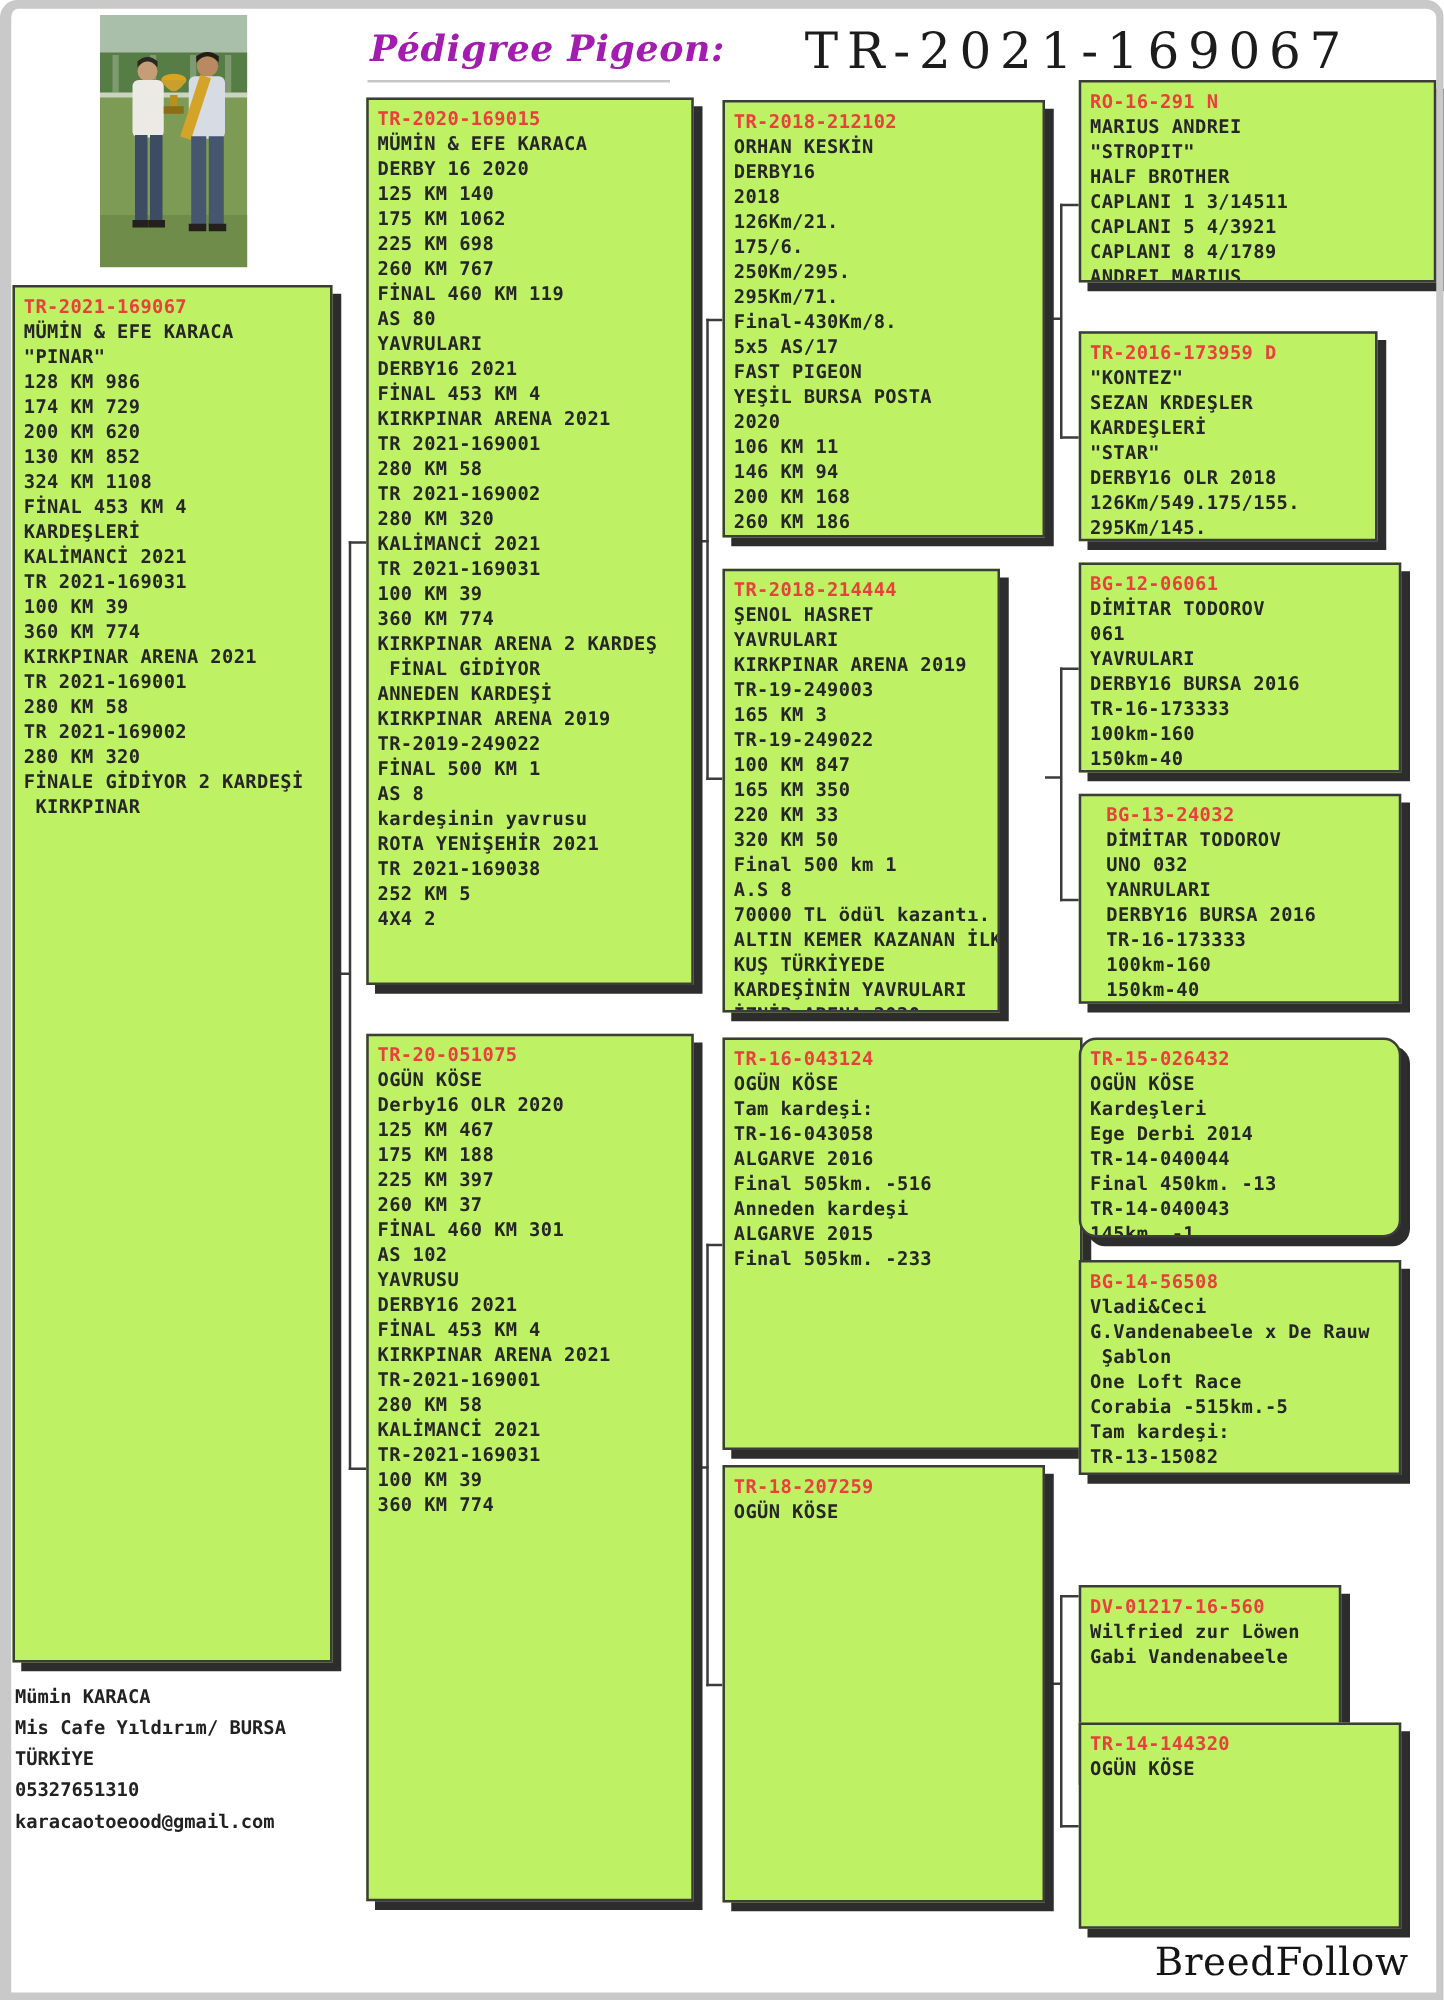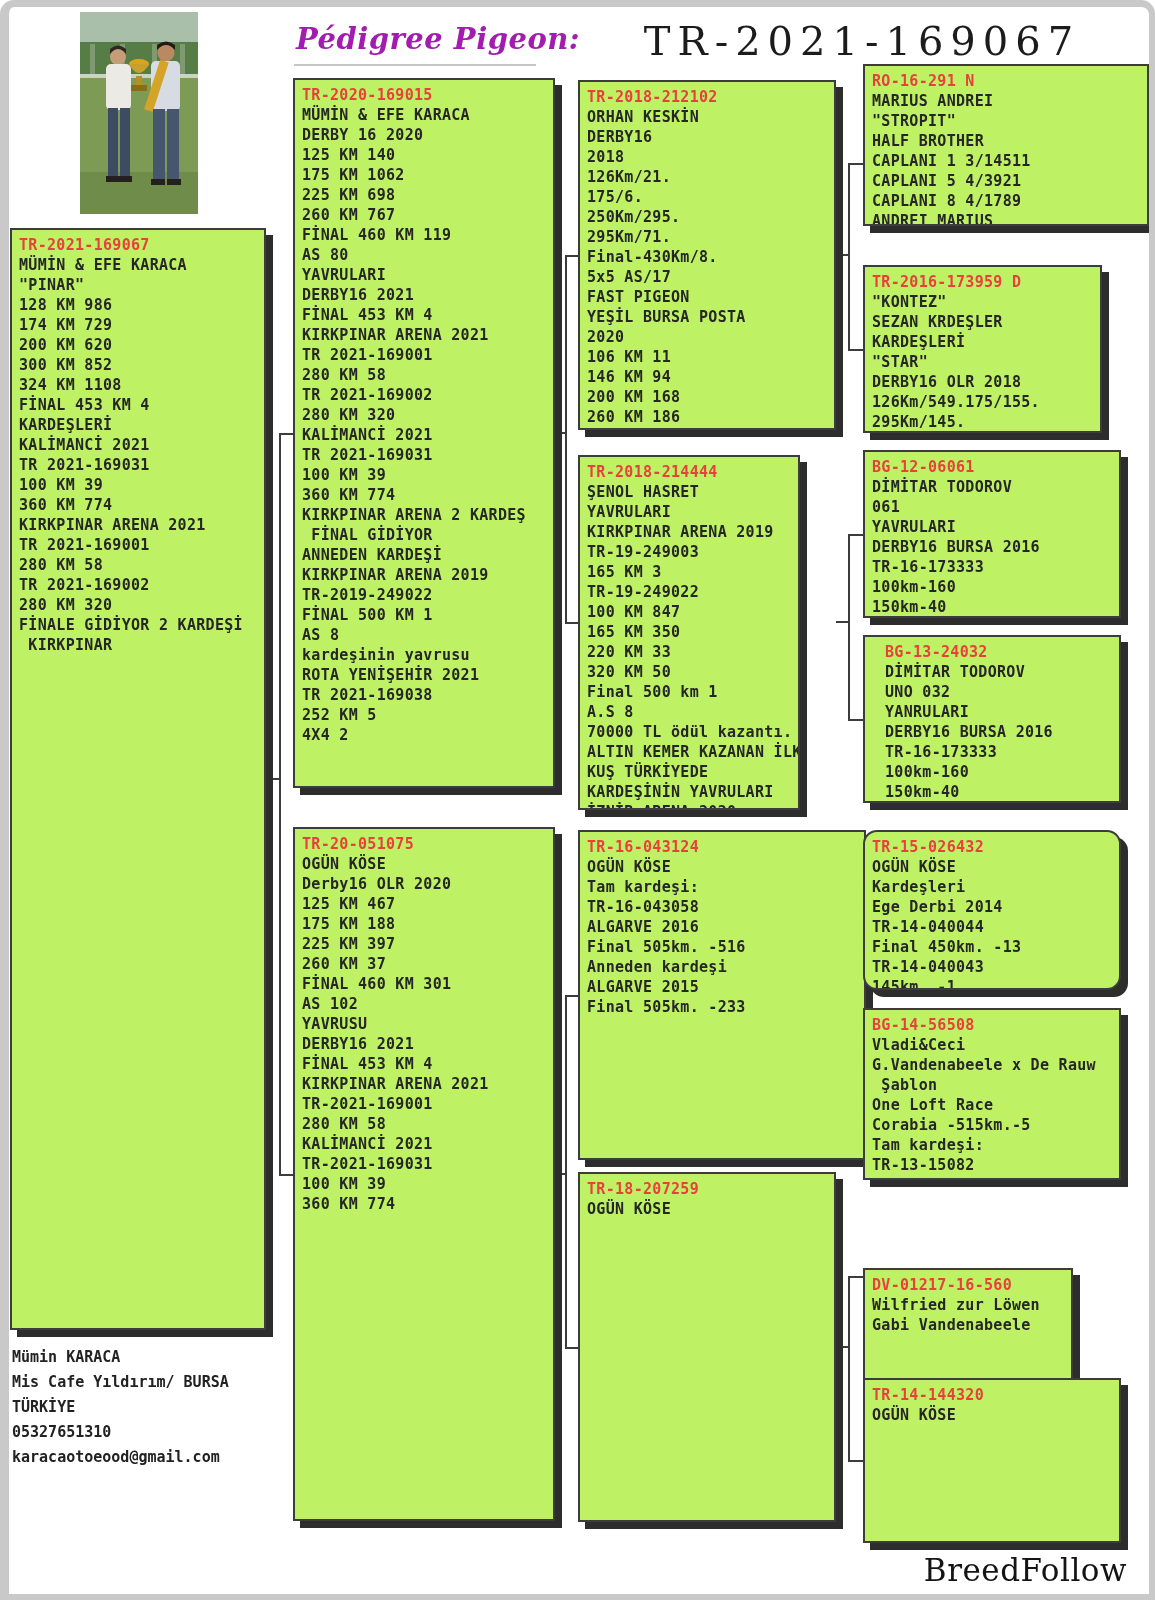--- a/index.html
+++ b/index.html
@@ -132,21 +132,21 @@
   <div class="cx" style="left:848px;top:1460px;width:15px;height:2px;"></div>
 
   <div class="pbox" style="left:10px;top:228px;width:256px;height:1102px;">
     <div class="bcode">TR-2021-169067</div>
     <div>
         <div class="bline">MÜMİN &amp; EFE KARACA</div>
         <div class="bline">"PINAR"</div>
         <div class="bline">128 KM 986</div>
         <div class="bline">174 KM 729</div>
         <div class="bline">200 KM 620</div>
-        <div class="bline">300 KM 852</div>
+        <div class="bline">130 KM 852</div>
         <div class="bline">324 KM 1108</div>
         <div class="bline">FİNAL 453 KM 4</div>
         <div class="bline">KARDEŞLERİ</div>
         <div class="bline">KALİMANCİ 2021</div>
         <div class="bline">TR 2021-169031</div>
         <div class="bline">100 KM 39</div>
         <div class="bline">360 KM 774</div>
         <div class="bline">KIRKPINAR ARENA 2021</div>
         <div class="bline">TR 2021-169001</div>
         <div class="bline">280 KM 58</div>

